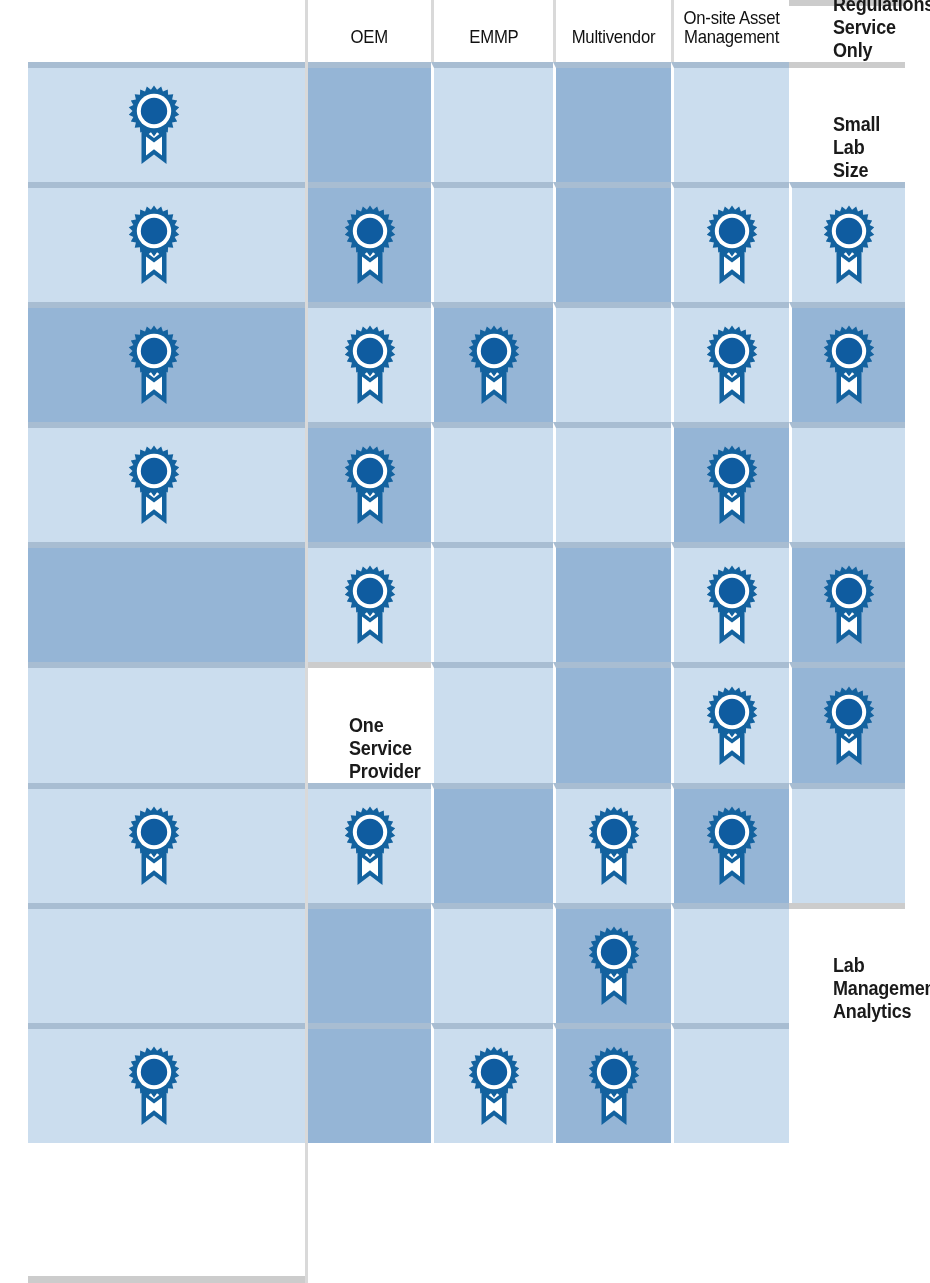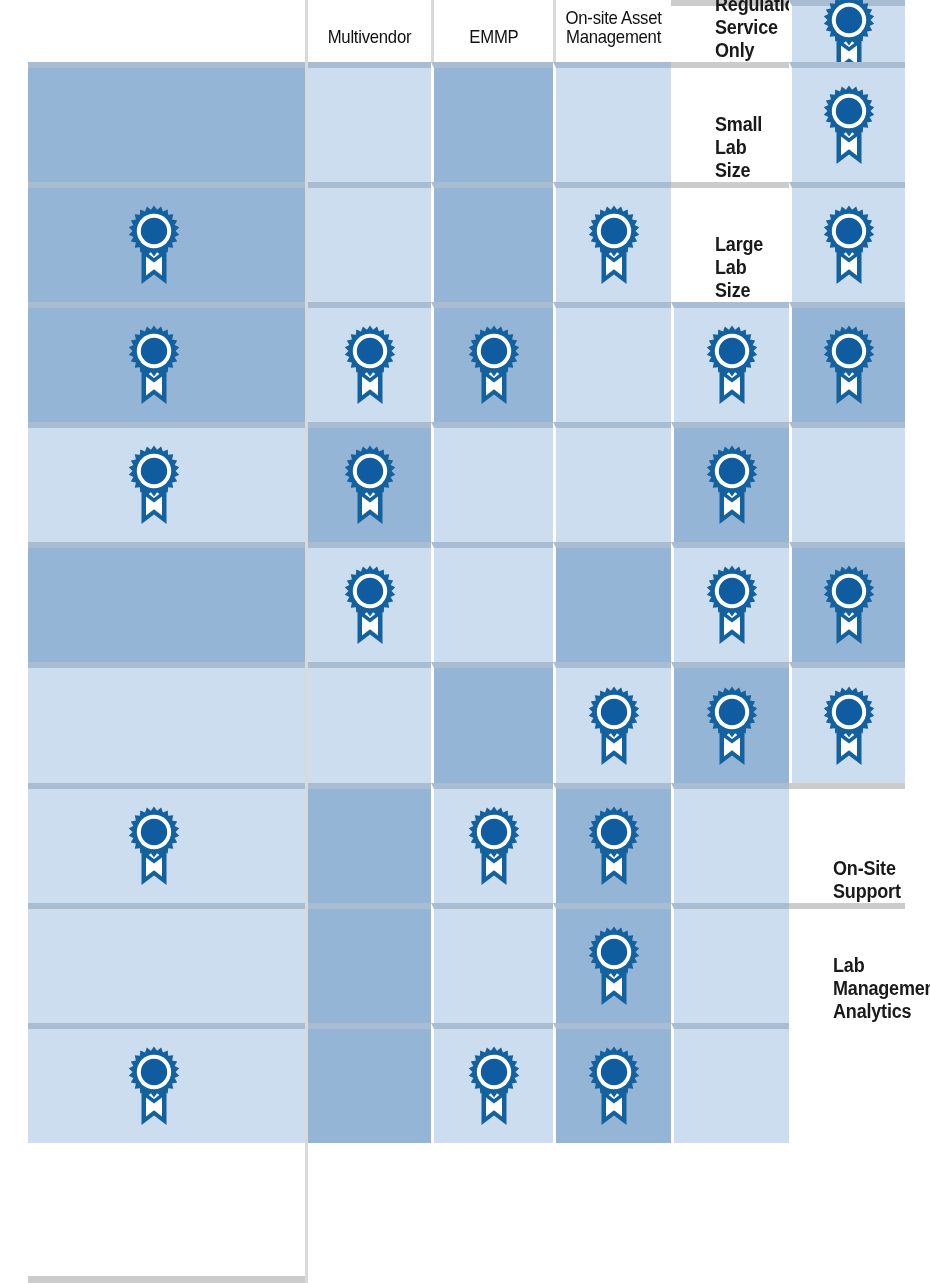--- a/index.html
+++ b/index.html
@@ -137,24 +137,27 @@
     pointer-events: none;
   }
 </style>
 </head>
 <body>
 
 <div id="matrix-root">
   <div class="grid" id="grid">
       <div class="hdr-blank"></div>
       <div class="hdr-cell">
-        <div class="hdr-label">Multivendor</div>
+        <div class="hdr-label">OEM</div>
       </div>
       <div class="hdr-cell">
         <div class="hdr-label">EMMP</div>
+      </div>
+      <div class="hdr-cell">
+        <div class="hdr-label">Multivendor</div>
       </div>
       <div class="hdr-cell">
         <div class="hdr-label">On-site Asset
 Management</div>
       </div>
       <div class="row-label">
         <div class="row-label-text">Regulations Service Only</div>
       </div>
       <div class="cell shade-light first-data-row">
         <span class="badge-wrap">
@@ -206,254 +209,251 @@
           <svg viewBox="0 0 58 82">
             <path d="M16.5 44 L16.5 80 L29 70.5 L41.5 80 L41.5 44 Z" fill="#13629f"></path>
             <path d="M21 48 L21 71.5 L29 65.2 L37 71.5 L37 48 Z" fill="#ffffff"></path>
             <path d="M21 48 L29 54 L37 48 L37 52.5 L29 58.5 L21 52.5 Z" fill="#13629f"></path>
             <path d="M29.00 1.50 L32.06 5.72 L36.18 2.53 L37.93 7.44 L42.79 5.55 L43.08 10.75 L48.27 10.30 L47.09 15.38 L52.20 16.41 L49.63 20.94 L54.24 23.37 L50.50 27.00 L54.24 30.63 L49.63 33.06 L52.20 37.59 L47.09 38.62 L48.27 43.70 L43.08 43.25 L42.79 48.45 L37.93 46.56 L36.18 51.47 L32.06 48.28 L29.00 52.50 L25.94 48.28 L21.82 51.47 L20.07 46.56 L15.21 48.45 L14.92 43.25 L9.73 43.70 L10.91 38.62 L5.80 37.59 L8.37 33.06 L3.76 30.63 L7.50 27.00 L3.76 23.37 L8.37 20.94 L5.80 16.41 L10.91 15.38 L9.73 10.30 L14.92 10.75 L15.21 5.55 L20.07 7.44 L21.82 2.53 L25.94 5.72 Z" fill="#13629f"></path>
             <circle cx="29" cy="27" r="17.2" fill="#ffffff"></circle>
             <circle cx="29" cy="27" r="13.2" fill="#0f5ca0"></circle>
           </svg>
         </span>
       </div>
+      <div class="cell shade-light">
+        <span class="badge-wrap">
+          <svg viewBox="0 0 58 82">
+            <path d="M16.5 44 L16.5 80 L29 70.5 L41.5 80 L41.5 44 Z" fill="#13629f"></path>
+            <path d="M21 48 L21 71.5 L29 65.2 L37 71.5 L37 48 Z" fill="#ffffff"></path>
+            <path d="M21 48 L29 54 L37 48 L37 52.5 L29 58.5 L21 52.5 Z" fill="#13629f"></path>
+            <path d="M29.00 1.50 L32.06 5.72 L36.18 2.53 L37.93 7.44 L42.79 5.55 L43.08 10.75 L48.27 10.30 L47.09 15.38 L52.20 16.41 L49.63 20.94 L54.24 23.37 L50.50 27.00 L54.24 30.63 L49.63 33.06 L52.20 37.59 L47.09 38.62 L48.27 43.70 L43.08 43.25 L42.79 48.45 L37.93 46.56 L36.18 51.47 L32.06 48.28 L29.00 52.50 L25.94 48.28 L21.82 51.47 L20.07 46.56 L15.21 48.45 L14.92 43.25 L9.73 43.70 L10.91 38.62 L5.80 37.59 L8.37 33.06 L3.76 30.63 L7.50 27.00 L3.76 23.37 L8.37 20.94 L5.80 16.41 L10.91 15.38 L9.73 10.30 L14.92 10.75 L15.21 5.55 L20.07 7.44 L21.82 2.53 L25.94 5.72 Z" fill="#13629f"></path>
+            <circle cx="29" cy="27" r="17.2" fill="#ffffff"></circle>
+            <circle cx="29" cy="27" r="13.2" fill="#0f5ca0"></circle>
+          </svg>
+        </span>
+      </div>
+      <div class="cell shade-dark">
+        <span class="badge-wrap">
+          <svg viewBox="0 0 58 82">
+            <path d="M16.5 44 L16.5 80 L29 70.5 L41.5 80 L41.5 44 Z" fill="#13629f"></path>
+            <path d="M21 48 L21 71.5 L29 65.2 L37 71.5 L37 48 Z" fill="#ffffff"></path>
+            <path d="M21 48 L29 54 L37 48 L37 52.5 L29 58.5 L21 52.5 Z" fill="#13629f"></path>
+            <path d="M29.00 1.50 L32.06 5.72 L36.18 2.53 L37.93 7.44 L42.79 5.55 L43.08 10.75 L48.27 10.30 L47.09 15.38 L52.20 16.41 L49.63 20.94 L54.24 23.37 L50.50 27.00 L54.24 30.63 L49.63 33.06 L52.20 37.59 L47.09 38.62 L48.27 43.70 L43.08 43.25 L42.79 48.45 L37.93 46.56 L36.18 51.47 L32.06 48.28 L29.00 52.50 L25.94 48.28 L21.82 51.47 L20.07 46.56 L15.21 48.45 L14.92 43.25 L9.73 43.70 L10.91 38.62 L5.80 37.59 L8.37 33.06 L3.76 30.63 L7.50 27.00 L3.76 23.37 L8.37 20.94 L5.80 16.41 L10.91 15.38 L9.73 10.30 L14.92 10.75 L15.21 5.55 L20.07 7.44 L21.82 2.53 L25.94 5.72 Z" fill="#13629f"></path>
+            <circle cx="29" cy="27" r="17.2" fill="#ffffff"></circle>
+            <circle cx="29" cy="27" r="13.2" fill="#0f5ca0"></circle>
+          </svg>
+        </span>
+      </div>
+      <div class="cell shade-light">
+        <span class="badge-wrap">
+          <svg viewBox="0 0 58 82">
+            <path d="M16.5 44 L16.5 80 L29 70.5 L41.5 80 L41.5 44 Z" fill="#13629f"></path>
+            <path d="M21 48 L21 71.5 L29 65.2 L37 71.5 L37 48 Z" fill="#ffffff"></path>
+            <path d="M21 48 L29 54 L37 48 L37 52.5 L29 58.5 L21 52.5 Z" fill="#13629f"></path>
+            <path d="M29.00 1.50 L32.06 5.72 L36.18 2.53 L37.93 7.44 L42.79 5.55 L43.08 10.75 L48.27 10.30 L47.09 15.38 L52.20 16.41 L49.63 20.94 L54.24 23.37 L50.50 27.00 L54.24 30.63 L49.63 33.06 L52.20 37.59 L47.09 38.62 L48.27 43.70 L43.08 43.25 L42.79 48.45 L37.93 46.56 L36.18 51.47 L32.06 48.28 L29.00 52.50 L25.94 48.28 L21.82 51.47 L20.07 46.56 L15.21 48.45 L14.92 43.25 L9.73 43.70 L10.91 38.62 L5.80 37.59 L8.37 33.06 L3.76 30.63 L7.50 27.00 L3.76 23.37 L8.37 20.94 L5.80 16.41 L10.91 15.38 L9.73 10.30 L14.92 10.75 L15.21 5.55 L20.07 7.44 L21.82 2.53 L25.94 5.72 Z" fill="#13629f"></path>
+            <circle cx="29" cy="27" r="17.2" fill="#ffffff"></circle>
+            <circle cx="29" cy="27" r="13.2" fill="#0f5ca0"></circle>
+          </svg>
+        </span>
+      </div>
+      <div class="cell shade-dark">
+        <span class="badge-wrap">
+          <svg viewBox="0 0 58 82">
+            <path d="M16.5 44 L16.5 80 L29 70.5 L41.5 80 L41.5 44 Z" fill="#13629f"></path>
+            <path d="M21 48 L21 71.5 L29 65.2 L37 71.5 L37 48 Z" fill="#ffffff"></path>
+            <path d="M21 48 L29 54 L37 48 L37 52.5 L29 58.5 L21 52.5 Z" fill="#13629f"></path>
+            <path d="M29.00 1.50 L32.06 5.72 L36.18 2.53 L37.93 7.44 L42.79 5.55 L43.08 10.75 L48.27 10.30 L47.09 15.38 L52.20 16.41 L49.63 20.94 L54.24 23.37 L50.50 27.00 L54.24 30.63 L49.63 33.06 L52.20 37.59 L47.09 38.62 L48.27 43.70 L43.08 43.25 L42.79 48.45 L37.93 46.56 L36.18 51.47 L32.06 48.28 L29.00 52.50 L25.94 48.28 L21.82 51.47 L20.07 46.56 L15.21 48.45 L14.92 43.25 L9.73 43.70 L10.91 38.62 L5.80 37.59 L8.37 33.06 L3.76 30.63 L7.50 27.00 L3.76 23.37 L8.37 20.94 L5.80 16.41 L10.91 15.38 L9.73 10.30 L14.92 10.75 L15.21 5.55 L20.07 7.44 L21.82 2.53 L25.94 5.72 Z" fill="#13629f"></path>
+            <circle cx="29" cy="27" r="17.2" fill="#ffffff"></circle>
+            <circle cx="29" cy="27" r="13.2" fill="#0f5ca0"></circle>
+          </svg>
+        </span>
+      </div>
+      <div class="cell shade-light"></div>
+      <div class="cell shade-light">
+        <span class="badge-wrap">
+          <svg viewBox="0 0 58 82">
+            <path d="M16.5 44 L16.5 80 L29 70.5 L41.5 80 L41.5 44 Z" fill="#13629f"></path>
+            <path d="M21 48 L21 71.5 L29 65.2 L37 71.5 L37 48 Z" fill="#ffffff"></path>
+            <path d="M21 48 L29 54 L37 48 L37 52.5 L29 58.5 L21 52.5 Z" fill="#13629f"></path>
+            <path d="M29.00 1.50 L32.06 5.72 L36.18 2.53 L37.93 7.44 L42.79 5.55 L43.08 10.75 L48.27 10.30 L47.09 15.38 L52.20 16.41 L49.63 20.94 L54.24 23.37 L50.50 27.00 L54.24 30.63 L49.63 33.06 L52.20 37.59 L47.09 38.62 L48.27 43.70 L43.08 43.25 L42.79 48.45 L37.93 46.56 L36.18 51.47 L32.06 48.28 L29.00 52.50 L25.94 48.28 L21.82 51.47 L20.07 46.56 L15.21 48.45 L14.92 43.25 L9.73 43.70 L10.91 38.62 L5.80 37.59 L8.37 33.06 L3.76 30.63 L7.50 27.00 L3.76 23.37 L8.37 20.94 L5.80 16.41 L10.91 15.38 L9.73 10.30 L14.92 10.75 L15.21 5.55 L20.07 7.44 L21.82 2.53 L25.94 5.72 Z" fill="#13629f"></path>
+            <circle cx="29" cy="27" r="17.2" fill="#ffffff"></circle>
+            <circle cx="29" cy="27" r="13.2" fill="#0f5ca0"></circle>
+          </svg>
+        </span>
+      </div>
+      <div class="cell shade-dark">
+        <span class="badge-wrap">
+          <svg viewBox="0 0 58 82">
+            <path d="M16.5 44 L16.5 80 L29 70.5 L41.5 80 L41.5 44 Z" fill="#13629f"></path>
+            <path d="M21 48 L21 71.5 L29 65.2 L37 71.5 L37 48 Z" fill="#ffffff"></path>
+            <path d="M21 48 L29 54 L37 48 L37 52.5 L29 58.5 L21 52.5 Z" fill="#13629f"></path>
+            <path d="M29.00 1.50 L32.06 5.72 L36.18 2.53 L37.93 7.44 L42.79 5.55 L43.08 10.75 L48.27 10.30 L47.09 15.38 L52.20 16.41 L49.63 20.94 L54.24 23.37 L50.50 27.00 L54.24 30.63 L49.63 33.06 L52.20 37.59 L47.09 38.62 L48.27 43.70 L43.08 43.25 L42.79 48.45 L37.93 46.56 L36.18 51.47 L32.06 48.28 L29.00 52.50 L25.94 48.28 L21.82 51.47 L20.07 46.56 L15.21 48.45 L14.92 43.25 L9.73 43.70 L10.91 38.62 L5.80 37.59 L8.37 33.06 L3.76 30.63 L7.50 27.00 L3.76 23.37 L8.37 20.94 L5.80 16.41 L10.91 15.38 L9.73 10.30 L14.92 10.75 L15.21 5.55 L20.07 7.44 L21.82 2.53 L25.94 5.72 Z" fill="#13629f"></path>
+            <circle cx="29" cy="27" r="17.2" fill="#ffffff"></circle>
+            <circle cx="29" cy="27" r="13.2" fill="#0f5ca0"></circle>
+          </svg>
+        </span>
+      </div>
+      <div class="cell shade-light">
+        <span class="badge-wrap">
+          <svg viewBox="0 0 58 82">
+            <path d="M16.5 44 L16.5 80 L29 70.5 L41.5 80 L41.5 44 Z" fill="#13629f"></path>
+            <path d="M21 48 L21 71.5 L29 65.2 L37 71.5 L37 48 Z" fill="#ffffff"></path>
+            <path d="M21 48 L29 54 L37 48 L37 52.5 L29 58.5 L21 52.5 Z" fill="#13629f"></path>
+            <path d="M29.00 1.50 L32.06 5.72 L36.18 2.53 L37.93 7.44 L42.79 5.55 L43.08 10.75 L48.27 10.30 L47.09 15.38 L52.20 16.41 L49.63 20.94 L54.24 23.37 L50.50 27.00 L54.24 30.63 L49.63 33.06 L52.20 37.59 L47.09 38.62 L48.27 43.70 L43.08 43.25 L42.79 48.45 L37.93 46.56 L36.18 51.47 L32.06 48.28 L29.00 52.50 L25.94 48.28 L21.82 51.47 L20.07 46.56 L15.21 48.45 L14.92 43.25 L9.73 43.70 L10.91 38.62 L5.80 37.59 L8.37 33.06 L3.76 30.63 L7.50 27.00 L3.76 23.37 L8.37 20.94 L5.80 16.41 L10.91 15.38 L9.73 10.30 L14.92 10.75 L15.21 5.55 L20.07 7.44 L21.82 2.53 L25.94 5.72 Z" fill="#13629f"></path>
+            <circle cx="29" cy="27" r="17.2" fill="#ffffff"></circle>
+            <circle cx="29" cy="27" r="13.2" fill="#0f5ca0"></circle>
+          </svg>
+        </span>
+      </div>
+      <div class="cell shade-dark">
+        <span class="badge-wrap">
+          <svg viewBox="0 0 58 82">
+            <path d="M16.5 44 L16.5 80 L29 70.5 L41.5 80 L41.5 44 Z" fill="#13629f"></path>
+            <path d="M21 48 L21 71.5 L29 65.2 L37 71.5 L37 48 Z" fill="#ffffff"></path>
+            <path d="M21 48 L29 54 L37 48 L37 52.5 L29 58.5 L21 52.5 Z" fill="#13629f"></path>
+            <path d="M29.00 1.50 L32.06 5.72 L36.18 2.53 L37.93 7.44 L42.79 5.55 L43.08 10.75 L48.27 10.30 L47.09 15.38 L52.20 16.41 L49.63 20.94 L54.24 23.37 L50.50 27.00 L54.24 30.63 L49.63 33.06 L52.20 37.59 L47.09 38.62 L48.27 43.70 L43.08 43.25 L42.79 48.45 L37.93 46.56 L36.18 51.47 L32.06 48.28 L29.00 52.50 L25.94 48.28 L21.82 51.47 L20.07 46.56 L15.21 48.45 L14.92 43.25 L9.73 43.70 L10.91 38.62 L5.80 37.59 L8.37 33.06 L3.76 30.63 L7.50 27.00 L3.76 23.37 L8.37 20.94 L5.80 16.41 L10.91 15.38 L9.73 10.30 L14.92 10.75 L15.21 5.55 L20.07 7.44 L21.82 2.53 L25.94 5.72 Z" fill="#13629f"></path>
+            <circle cx="29" cy="27" r="17.2" fill="#ffffff"></circle>
+            <circle cx="29" cy="27" r="13.2" fill="#0f5ca0"></circle>
+          </svg>
+        </span>
+      </div>
+      <div class="cell shade-light"></div>
+      <div class="cell shade-light"></div>
+      <div class="cell shade-dark">
+        <span class="badge-wrap">
+          <svg viewBox="0 0 58 82">
+            <path d="M16.5 44 L16.5 80 L29 70.5 L41.5 80 L41.5 44 Z" fill="#13629f"></path>
+            <path d="M21 48 L21 71.5 L29 65.2 L37 71.5 L37 48 Z" fill="#ffffff"></path>
+            <path d="M21 48 L29 54 L37 48 L37 52.5 L29 58.5 L21 52.5 Z" fill="#13629f"></path>
+            <path d="M29.00 1.50 L32.06 5.72 L36.18 2.53 L37.93 7.44 L42.79 5.55 L43.08 10.75 L48.27 10.30 L47.09 15.38 L52.20 16.41 L49.63 20.94 L54.24 23.37 L50.50 27.00 L54.24 30.63 L49.63 33.06 L52.20 37.59 L47.09 38.62 L48.27 43.70 L43.08 43.25 L42.79 48.45 L37.93 46.56 L36.18 51.47 L32.06 48.28 L29.00 52.50 L25.94 48.28 L21.82 51.47 L20.07 46.56 L15.21 48.45 L14.92 43.25 L9.73 43.70 L10.91 38.62 L5.80 37.59 L8.37 33.06 L3.76 30.63 L7.50 27.00 L3.76 23.37 L8.37 20.94 L5.80 16.41 L10.91 15.38 L9.73 10.30 L14.92 10.75 L15.21 5.55 L20.07 7.44 L21.82 2.53 L25.94 5.72 Z" fill="#13629f"></path>
+            <circle cx="29" cy="27" r="17.2" fill="#ffffff"></circle>
+            <circle cx="29" cy="27" r="13.2" fill="#0f5ca0"></circle>
+          </svg>
+        </span>
+      </div>
+      <div class="cell shade-light"></div>
+      <div class="cell shade-dark"></div>
+      <div class="cell shade-light">
+        <span class="badge-wrap">
+          <svg viewBox="0 0 58 82">
+            <path d="M16.5 44 L16.5 80 L29 70.5 L41.5 80 L41.5 44 Z" fill="#13629f"></path>
+            <path d="M21 48 L21 71.5 L29 65.2 L37 71.5 L37 48 Z" fill="#ffffff"></path>
+            <path d="M21 48 L29 54 L37 48 L37 52.5 L29 58.5 L21 52.5 Z" fill="#13629f"></path>
+            <path d="M29.00 1.50 L32.06 5.72 L36.18 2.53 L37.93 7.44 L42.79 5.55 L43.08 10.75 L48.27 10.30 L47.09 15.38 L52.20 16.41 L49.63 20.94 L54.24 23.37 L50.50 27.00 L54.24 30.63 L49.63 33.06 L52.20 37.59 L47.09 38.62 L48.27 43.70 L43.08 43.25 L42.79 48.45 L37.93 46.56 L36.18 51.47 L32.06 48.28 L29.00 52.50 L25.94 48.28 L21.82 51.47 L20.07 46.56 L15.21 48.45 L14.92 43.25 L9.73 43.70 L10.91 38.62 L5.80 37.59 L8.37 33.06 L3.76 30.63 L7.50 27.00 L3.76 23.37 L8.37 20.94 L5.80 16.41 L10.91 15.38 L9.73 10.30 L14.92 10.75 L15.21 5.55 L20.07 7.44 L21.82 2.53 L25.94 5.72 Z" fill="#13629f"></path>
+            <circle cx="29" cy="27" r="17.2" fill="#ffffff"></circle>
+            <circle cx="29" cy="27" r="13.2" fill="#0f5ca0"></circle>
+          </svg>
+        </span>
+      </div>
+      <div class="cell shade-light"></div>
+      <div class="cell shade-dark"></div>
+      <div class="cell shade-light">
+        <span class="badge-wrap">
+          <svg viewBox="0 0 58 82">
+            <path d="M16.5 44 L16.5 80 L29 70.5 L41.5 80 L41.5 44 Z" fill="#13629f"></path>
+            <path d="M21 48 L21 71.5 L29 65.2 L37 71.5 L37 48 Z" fill="#ffffff"></path>
+            <path d="M21 48 L29 54 L37 48 L37 52.5 L29 58.5 L21 52.5 Z" fill="#13629f"></path>
+            <path d="M29.00 1.50 L32.06 5.72 L36.18 2.53 L37.93 7.44 L42.79 5.55 L43.08 10.75 L48.27 10.30 L47.09 15.38 L52.20 16.41 L49.63 20.94 L54.24 23.37 L50.50 27.00 L54.24 30.63 L49.63 33.06 L52.20 37.59 L47.09 38.62 L48.27 43.70 L43.08 43.25 L42.79 48.45 L37.93 46.56 L36.18 51.47 L32.06 48.28 L29.00 52.50 L25.94 48.28 L21.82 51.47 L20.07 46.56 L15.21 48.45 L14.92 43.25 L9.73 43.70 L10.91 38.62 L5.80 37.59 L8.37 33.06 L3.76 30.63 L7.50 27.00 L3.76 23.37 L8.37 20.94 L5.80 16.41 L10.91 15.38 L9.73 10.30 L14.92 10.75 L15.21 5.55 L20.07 7.44 L21.82 2.53 L25.94 5.72 Z" fill="#13629f"></path>
+            <circle cx="29" cy="27" r="17.2" fill="#ffffff"></circle>
+            <circle cx="29" cy="27" r="13.2" fill="#0f5ca0"></circle>
+          </svg>
+        </span>
+      </div>
+      <div class="cell shade-dark">
+        <span class="badge-wrap">
+          <svg viewBox="0 0 58 82">
+            <path d="M16.5 44 L16.5 80 L29 70.5 L41.5 80 L41.5 44 Z" fill="#13629f"></path>
+            <path d="M21 48 L21 71.5 L29 65.2 L37 71.5 L37 48 Z" fill="#ffffff"></path>
+            <path d="M21 48 L29 54 L37 48 L37 52.5 L29 58.5 L21 52.5 Z" fill="#13629f"></path>
+            <path d="M29.00 1.50 L32.06 5.72 L36.18 2.53 L37.93 7.44 L42.79 5.55 L43.08 10.75 L48.27 10.30 L47.09 15.38 L52.20 16.41 L49.63 20.94 L54.24 23.37 L50.50 27.00 L54.24 30.63 L49.63 33.06 L52.20 37.59 L47.09 38.62 L48.27 43.70 L43.08 43.25 L42.79 48.45 L37.93 46.56 L36.18 51.47 L32.06 48.28 L29.00 52.50 L25.94 48.28 L21.82 51.47 L20.07 46.56 L15.21 48.45 L14.92 43.25 L9.73 43.70 L10.91 38.62 L5.80 37.59 L8.37 33.06 L3.76 30.63 L7.50 27.00 L3.76 23.37 L8.37 20.94 L5.80 16.41 L10.91 15.38 L9.73 10.30 L14.92 10.75 L15.21 5.55 L20.07 7.44 L21.82 2.53 L25.94 5.72 Z" fill="#13629f"></path>
+            <circle cx="29" cy="27" r="17.2" fill="#ffffff"></circle>
+            <circle cx="29" cy="27" r="13.2" fill="#0f5ca0"></circle>
+          </svg>
+        </span>
+      </div>
+      <div class="cell shade-light"></div>
       <div class="row-label">
-        <div class="row-label-text">Large Lab Size</div>
-      </div>
-      <div class="cell shade-light">
-        <span class="badge-wrap">
-          <svg viewBox="0 0 58 82">
-            <path d="M16.5 44 L16.5 80 L29 70.5 L41.5 80 L41.5 44 Z" fill="#13629f"></path>
-            <path d="M21 48 L21 71.5 L29 65.2 L37 71.5 L37 48 Z" fill="#ffffff"></path>
-            <path d="M21 48 L29 54 L37 48 L37 52.5 L29 58.5 L21 52.5 Z" fill="#13629f"></path>
-            <path d="M29.00 1.50 L32.06 5.72 L36.18 2.53 L37.93 7.44 L42.79 5.55 L43.08 10.75 L48.27 10.30 L47.09 15.38 L52.20 16.41 L49.63 20.94 L54.24 23.37 L50.50 27.00 L54.24 30.63 L49.63 33.06 L52.20 37.59 L47.09 38.62 L48.27 43.70 L43.08 43.25 L42.79 48.45 L37.93 46.56 L36.18 51.47 L32.06 48.28 L29.00 52.50 L25.94 48.28 L21.82 51.47 L20.07 46.56 L15.21 48.45 L14.92 43.25 L9.73 43.70 L10.91 38.62 L5.80 37.59 L8.37 33.06 L3.76 30.63 L7.50 27.00 L3.76 23.37 L8.37 20.94 L5.80 16.41 L10.91 15.38 L9.73 10.30 L14.92 10.75 L15.21 5.55 L20.07 7.44 L21.82 2.53 L25.94 5.72 Z" fill="#13629f"></path>
-            <circle cx="29" cy="27" r="17.2" fill="#ffffff"></circle>
-            <circle cx="29" cy="27" r="13.2" fill="#0f5ca0"></circle>
-          </svg>
-        </span>
-      </div>
-      <div class="cell shade-dark">
-        <span class="badge-wrap">
-          <svg viewBox="0 0 58 82">
-            <path d="M16.5 44 L16.5 80 L29 70.5 L41.5 80 L41.5 44 Z" fill="#13629f"></path>
-            <path d="M21 48 L21 71.5 L29 65.2 L37 71.5 L37 48 Z" fill="#ffffff"></path>
-            <path d="M21 48 L29 54 L37 48 L37 52.5 L29 58.5 L21 52.5 Z" fill="#13629f"></path>
-            <path d="M29.00 1.50 L32.06 5.72 L36.18 2.53 L37.93 7.44 L42.79 5.55 L43.08 10.75 L48.27 10.30 L47.09 15.38 L52.20 16.41 L49.63 20.94 L54.24 23.37 L50.50 27.00 L54.24 30.63 L49.63 33.06 L52.20 37.59 L47.09 38.62 L48.27 43.70 L43.08 43.25 L42.79 48.45 L37.93 46.56 L36.18 51.47 L32.06 48.28 L29.00 52.50 L25.94 48.28 L21.82 51.47 L20.07 46.56 L15.21 48.45 L14.92 43.25 L9.73 43.70 L10.91 38.62 L5.80 37.59 L8.37 33.06 L3.76 30.63 L7.50 27.00 L3.76 23.37 L8.37 20.94 L5.80 16.41 L10.91 15.38 L9.73 10.30 L14.92 10.75 L15.21 5.55 L20.07 7.44 L21.82 2.53 L25.94 5.72 Z" fill="#13629f"></path>
-            <circle cx="29" cy="27" r="17.2" fill="#ffffff"></circle>
-            <circle cx="29" cy="27" r="13.2" fill="#0f5ca0"></circle>
-          </svg>
-        </span>
-      </div>
-      <div class="cell shade-light">
-        <span class="badge-wrap">
-          <svg viewBox="0 0 58 82">
-            <path d="M16.5 44 L16.5 80 L29 70.5 L41.5 80 L41.5 44 Z" fill="#13629f"></path>
-            <path d="M21 48 L21 71.5 L29 65.2 L37 71.5 L37 48 Z" fill="#ffffff"></path>
-            <path d="M21 48 L29 54 L37 48 L37 52.5 L29 58.5 L21 52.5 Z" fill="#13629f"></path>
-            <path d="M29.00 1.50 L32.06 5.72 L36.18 2.53 L37.93 7.44 L42.79 5.55 L43.08 10.75 L48.27 10.30 L47.09 15.38 L52.20 16.41 L49.63 20.94 L54.24 23.37 L50.50 27.00 L54.24 30.63 L49.63 33.06 L52.20 37.59 L47.09 38.62 L48.27 43.70 L43.08 43.25 L42.79 48.45 L37.93 46.56 L36.18 51.47 L32.06 48.28 L29.00 52.50 L25.94 48.28 L21.82 51.47 L20.07 46.56 L15.21 48.45 L14.92 43.25 L9.73 43.70 L10.91 38.62 L5.80 37.59 L8.37 33.06 L3.76 30.63 L7.50 27.00 L3.76 23.37 L8.37 20.94 L5.80 16.41 L10.91 15.38 L9.73 10.30 L14.92 10.75 L15.21 5.55 L20.07 7.44 L21.82 2.53 L25.94 5.72 Z" fill="#13629f"></path>
-            <circle cx="29" cy="27" r="17.2" fill="#ffffff"></circle>
-            <circle cx="29" cy="27" r="13.2" fill="#0f5ca0"></circle>
-          </svg>
-        </span>
-      </div>
-      <div class="cell shade-dark">
-        <span class="badge-wrap">
-          <svg viewBox="0 0 58 82">
-            <path d="M16.5 44 L16.5 80 L29 70.5 L41.5 80 L41.5 44 Z" fill="#13629f"></path>
-            <path d="M21 48 L21 71.5 L29 65.2 L37 71.5 L37 48 Z" fill="#ffffff"></path>
-            <path d="M21 48 L29 54 L37 48 L37 52.5 L29 58.5 L21 52.5 Z" fill="#13629f"></path>
-            <path d="M29.00 1.50 L32.06 5.72 L36.18 2.53 L37.93 7.44 L42.79 5.55 L43.08 10.75 L48.27 10.30 L47.09 15.38 L52.20 16.41 L49.63 20.94 L54.24 23.37 L50.50 27.00 L54.24 30.63 L49.63 33.06 L52.20 37.59 L47.09 38.62 L48.27 43.70 L43.08 43.25 L42.79 48.45 L37.93 46.56 L36.18 51.47 L32.06 48.28 L29.00 52.50 L25.94 48.28 L21.82 51.47 L20.07 46.56 L15.21 48.45 L14.92 43.25 L9.73 43.70 L10.91 38.62 L5.80 37.59 L8.37 33.06 L3.76 30.63 L7.50 27.00 L3.76 23.37 L8.37 20.94 L5.80 16.41 L10.91 15.38 L9.73 10.30 L14.92 10.75 L15.21 5.55 L20.07 7.44 L21.82 2.53 L25.94 5.72 Z" fill="#13629f"></path>
-            <circle cx="29" cy="27" r="17.2" fill="#ffffff"></circle>
-            <circle cx="29" cy="27" r="13.2" fill="#0f5ca0"></circle>
-          </svg>
-        </span>
-      </div>
-      <div class="cell shade-light"></div>
-      <div class="cell shade-light">
-        <span class="badge-wrap">
-          <svg viewBox="0 0 58 82">
-            <path d="M16.5 44 L16.5 80 L29 70.5 L41.5 80 L41.5 44 Z" fill="#13629f"></path>
-            <path d="M21 48 L21 71.5 L29 65.2 L37 71.5 L37 48 Z" fill="#ffffff"></path>
-            <path d="M21 48 L29 54 L37 48 L37 52.5 L29 58.5 L21 52.5 Z" fill="#13629f"></path>
-            <path d="M29.00 1.50 L32.06 5.72 L36.18 2.53 L37.93 7.44 L42.79 5.55 L43.08 10.75 L48.27 10.30 L47.09 15.38 L52.20 16.41 L49.63 20.94 L54.24 23.37 L50.50 27.00 L54.24 30.63 L49.63 33.06 L52.20 37.59 L47.09 38.62 L48.27 43.70 L43.08 43.25 L42.79 48.45 L37.93 46.56 L36.18 51.47 L32.06 48.28 L29.00 52.50 L25.94 48.28 L21.82 51.47 L20.07 46.56 L15.21 48.45 L14.92 43.25 L9.73 43.70 L10.91 38.62 L5.80 37.59 L8.37 33.06 L3.76 30.63 L7.50 27.00 L3.76 23.37 L8.37 20.94 L5.80 16.41 L10.91 15.38 L9.73 10.30 L14.92 10.75 L15.21 5.55 L20.07 7.44 L21.82 2.53 L25.94 5.72 Z" fill="#13629f"></path>
-            <circle cx="29" cy="27" r="17.2" fill="#ffffff"></circle>
-            <circle cx="29" cy="27" r="13.2" fill="#0f5ca0"></circle>
-          </svg>
-        </span>
-      </div>
-      <div class="cell shade-dark">
-        <span class="badge-wrap">
-          <svg viewBox="0 0 58 82">
-            <path d="M16.5 44 L16.5 80 L29 70.5 L41.5 80 L41.5 44 Z" fill="#13629f"></path>
-            <path d="M21 48 L21 71.5 L29 65.2 L37 71.5 L37 48 Z" fill="#ffffff"></path>
-            <path d="M21 48 L29 54 L37 48 L37 52.5 L29 58.5 L21 52.5 Z" fill="#13629f"></path>
-            <path d="M29.00 1.50 L32.06 5.72 L36.18 2.53 L37.93 7.44 L42.79 5.55 L43.08 10.75 L48.27 10.30 L47.09 15.38 L52.20 16.41 L49.63 20.94 L54.24 23.37 L50.50 27.00 L54.24 30.63 L49.63 33.06 L52.20 37.59 L47.09 38.62 L48.27 43.70 L43.08 43.25 L42.79 48.45 L37.93 46.56 L36.18 51.47 L32.06 48.28 L29.00 52.50 L25.94 48.28 L21.82 51.47 L20.07 46.56 L15.21 48.45 L14.92 43.25 L9.73 43.70 L10.91 38.62 L5.80 37.59 L8.37 33.06 L3.76 30.63 L7.50 27.00 L3.76 23.37 L8.37 20.94 L5.80 16.41 L10.91 15.38 L9.73 10.30 L14.92 10.75 L15.21 5.55 L20.07 7.44 L21.82 2.53 L25.94 5.72 Z" fill="#13629f"></path>
-            <circle cx="29" cy="27" r="17.2" fill="#ffffff"></circle>
-            <circle cx="29" cy="27" r="13.2" fill="#0f5ca0"></circle>
-          </svg>
-        </span>
-      </div>
-      <div class="cell shade-light">
-        <span class="badge-wrap">
-          <svg viewBox="0 0 58 82">
-            <path d="M16.5 44 L16.5 80 L29 70.5 L41.5 80 L41.5 44 Z" fill="#13629f"></path>
-            <path d="M21 48 L21 71.5 L29 65.2 L37 71.5 L37 48 Z" fill="#ffffff"></path>
-            <path d="M21 48 L29 54 L37 48 L37 52.5 L29 58.5 L21 52.5 Z" fill="#13629f"></path>
-            <path d="M29.00 1.50 L32.06 5.72 L36.18 2.53 L37.93 7.44 L42.79 5.55 L43.08 10.75 L48.27 10.30 L47.09 15.38 L52.20 16.41 L49.63 20.94 L54.24 23.37 L50.50 27.00 L54.24 30.63 L49.63 33.06 L52.20 37.59 L47.09 38.62 L48.27 43.70 L43.08 43.25 L42.79 48.45 L37.93 46.56 L36.18 51.47 L32.06 48.28 L29.00 52.50 L25.94 48.28 L21.82 51.47 L20.07 46.56 L15.21 48.45 L14.92 43.25 L9.73 43.70 L10.91 38.62 L5.80 37.59 L8.37 33.06 L3.76 30.63 L7.50 27.00 L3.76 23.37 L8.37 20.94 L5.80 16.41 L10.91 15.38 L9.73 10.30 L14.92 10.75 L15.21 5.55 L20.07 7.44 L21.82 2.53 L25.94 5.72 Z" fill="#13629f"></path>
-            <circle cx="29" cy="27" r="17.2" fill="#ffffff"></circle>
-            <circle cx="29" cy="27" r="13.2" fill="#0f5ca0"></circle>
-          </svg>
-        </span>
-      </div>
-      <div class="cell shade-dark">
-        <span class="badge-wrap">
-          <svg viewBox="0 0 58 82">
-            <path d="M16.5 44 L16.5 80 L29 70.5 L41.5 80 L41.5 44 Z" fill="#13629f"></path>
-            <path d="M21 48 L21 71.5 L29 65.2 L37 71.5 L37 48 Z" fill="#ffffff"></path>
-            <path d="M21 48 L29 54 L37 48 L37 52.5 L29 58.5 L21 52.5 Z" fill="#13629f"></path>
-            <path d="M29.00 1.50 L32.06 5.72 L36.18 2.53 L37.93 7.44 L42.79 5.55 L43.08 10.75 L48.27 10.30 L47.09 15.38 L52.20 16.41 L49.63 20.94 L54.24 23.37 L50.50 27.00 L54.24 30.63 L49.63 33.06 L52.20 37.59 L47.09 38.62 L48.27 43.70 L43.08 43.25 L42.79 48.45 L37.93 46.56 L36.18 51.47 L32.06 48.28 L29.00 52.50 L25.94 48.28 L21.82 51.47 L20.07 46.56 L15.21 48.45 L14.92 43.25 L9.73 43.70 L10.91 38.62 L5.80 37.59 L8.37 33.06 L3.76 30.63 L7.50 27.00 L3.76 23.37 L8.37 20.94 L5.80 16.41 L10.91 15.38 L9.73 10.30 L14.92 10.75 L15.21 5.55 L20.07 7.44 L21.82 2.53 L25.94 5.72 Z" fill="#13629f"></path>
-            <circle cx="29" cy="27" r="17.2" fill="#ffffff"></circle>
-            <circle cx="29" cy="27" r="13.2" fill="#0f5ca0"></circle>
-          </svg>
-        </span>
-      </div>
-      <div class="cell shade-light"></div>
-      <div class="cell shade-light"></div>
-      <div class="cell shade-dark">
-        <span class="badge-wrap">
-          <svg viewBox="0 0 58 82">
-            <path d="M16.5 44 L16.5 80 L29 70.5 L41.5 80 L41.5 44 Z" fill="#13629f"></path>
-            <path d="M21 48 L21 71.5 L29 65.2 L37 71.5 L37 48 Z" fill="#ffffff"></path>
-            <path d="M21 48 L29 54 L37 48 L37 52.5 L29 58.5 L21 52.5 Z" fill="#13629f"></path>
-            <path d="M29.00 1.50 L32.06 5.72 L36.18 2.53 L37.93 7.44 L42.79 5.55 L43.08 10.75 L48.27 10.30 L47.09 15.38 L52.20 16.41 L49.63 20.94 L54.24 23.37 L50.50 27.00 L54.24 30.63 L49.63 33.06 L52.20 37.59 L47.09 38.62 L48.27 43.70 L43.08 43.25 L42.79 48.45 L37.93 46.56 L36.18 51.47 L32.06 48.28 L29.00 52.50 L25.94 48.28 L21.82 51.47 L20.07 46.56 L15.21 48.45 L14.92 43.25 L9.73 43.70 L10.91 38.62 L5.80 37.59 L8.37 33.06 L3.76 30.63 L7.50 27.00 L3.76 23.37 L8.37 20.94 L5.80 16.41 L10.91 15.38 L9.73 10.30 L14.92 10.75 L15.21 5.55 L20.07 7.44 L21.82 2.53 L25.94 5.72 Z" fill="#13629f"></path>
-            <circle cx="29" cy="27" r="17.2" fill="#ffffff"></circle>
-            <circle cx="29" cy="27" r="13.2" fill="#0f5ca0"></circle>
-          </svg>
-        </span>
-      </div>
-      <div class="cell shade-light"></div>
-      <div class="cell shade-dark"></div>
-      <div class="cell shade-light">
-        <span class="badge-wrap">
-          <svg viewBox="0 0 58 82">
-            <path d="M16.5 44 L16.5 80 L29 70.5 L41.5 80 L41.5 44 Z" fill="#13629f"></path>
-            <path d="M21 48 L21 71.5 L29 65.2 L37 71.5 L37 48 Z" fill="#ffffff"></path>
-            <path d="M21 48 L29 54 L37 48 L37 52.5 L29 58.5 L21 52.5 Z" fill="#13629f"></path>
-            <path d="M29.00 1.50 L32.06 5.72 L36.18 2.53 L37.93 7.44 L42.79 5.55 L43.08 10.75 L48.27 10.30 L47.09 15.38 L52.20 16.41 L49.63 20.94 L54.24 23.37 L50.50 27.00 L54.24 30.63 L49.63 33.06 L52.20 37.59 L47.09 38.62 L48.27 43.70 L43.08 43.25 L42.79 48.45 L37.93 46.56 L36.18 51.47 L32.06 48.28 L29.00 52.50 L25.94 48.28 L21.82 51.47 L20.07 46.56 L15.21 48.45 L14.92 43.25 L9.73 43.70 L10.91 38.62 L5.80 37.59 L8.37 33.06 L3.76 30.63 L7.50 27.00 L3.76 23.37 L8.37 20.94 L5.80 16.41 L10.91 15.38 L9.73 10.30 L14.92 10.75 L15.21 5.55 L20.07 7.44 L21.82 2.53 L25.94 5.72 Z" fill="#13629f"></path>
-            <circle cx="29" cy="27" r="17.2" fill="#ffffff"></circle>
-            <circle cx="29" cy="27" r="13.2" fill="#0f5ca0"></circle>
-          </svg>
-        </span>
-      </div>
-      <div class="cell shade-light"></div>
-      <div class="cell shade-dark"></div>
-      <div class="cell shade-light">
-        <span class="badge-wrap">
-          <svg viewBox="0 0 58 82">
-            <path d="M16.5 44 L16.5 80 L29 70.5 L41.5 80 L41.5 44 Z" fill="#13629f"></path>
-            <path d="M21 48 L21 71.5 L29 65.2 L37 71.5 L37 48 Z" fill="#ffffff"></path>
-            <path d="M21 48 L29 54 L37 48 L37 52.5 L29 58.5 L21 52.5 Z" fill="#13629f"></path>
-            <path d="M29.00 1.50 L32.06 5.72 L36.18 2.53 L37.93 7.44 L42.79 5.55 L43.08 10.75 L48.27 10.30 L47.09 15.38 L52.20 16.41 L49.63 20.94 L54.24 23.37 L50.50 27.00 L54.24 30.63 L49.63 33.06 L52.20 37.59 L47.09 38.62 L48.27 43.70 L43.08 43.25 L42.79 48.45 L37.93 46.56 L36.18 51.47 L32.06 48.28 L29.00 52.50 L25.94 48.28 L21.82 51.47 L20.07 46.56 L15.21 48.45 L14.92 43.25 L9.73 43.70 L10.91 38.62 L5.80 37.59 L8.37 33.06 L3.76 30.63 L7.50 27.00 L3.76 23.37 L8.37 20.94 L5.80 16.41 L10.91 15.38 L9.73 10.30 L14.92 10.75 L15.21 5.55 L20.07 7.44 L21.82 2.53 L25.94 5.72 Z" fill="#13629f"></path>
-            <circle cx="29" cy="27" r="17.2" fill="#ffffff"></circle>
-            <circle cx="29" cy="27" r="13.2" fill="#0f5ca0"></circle>
-          </svg>
-        </span>
-      </div>
-      <div class="cell shade-dark">
-        <span class="badge-wrap">
-          <svg viewBox="0 0 58 82">
-            <path d="M16.5 44 L16.5 80 L29 70.5 L41.5 80 L41.5 44 Z" fill="#13629f"></path>
-            <path d="M21 48 L21 71.5 L29 65.2 L37 71.5 L37 48 Z" fill="#ffffff"></path>
-            <path d="M21 48 L29 54 L37 48 L37 52.5 L29 58.5 L21 52.5 Z" fill="#13629f"></path>
-            <path d="M29.00 1.50 L32.06 5.72 L36.18 2.53 L37.93 7.44 L42.79 5.55 L43.08 10.75 L48.27 10.30 L47.09 15.38 L52.20 16.41 L49.63 20.94 L54.24 23.37 L50.50 27.00 L54.24 30.63 L49.63 33.06 L52.20 37.59 L47.09 38.62 L48.27 43.70 L43.08 43.25 L42.79 48.45 L37.93 46.56 L36.18 51.47 L32.06 48.28 L29.00 52.50 L25.94 48.28 L21.82 51.47 L20.07 46.56 L15.21 48.45 L14.92 43.25 L9.73 43.70 L10.91 38.62 L5.80 37.59 L8.37 33.06 L3.76 30.63 L7.50 27.00 L3.76 23.37 L8.37 20.94 L5.80 16.41 L10.91 15.38 L9.73 10.30 L14.92 10.75 L15.21 5.55 L20.07 7.44 L21.82 2.53 L25.94 5.72 Z" fill="#13629f"></path>
-            <circle cx="29" cy="27" r="17.2" fill="#ffffff"></circle>
-            <circle cx="29" cy="27" r="13.2" fill="#0f5ca0"></circle>
-          </svg>
-        </span>
-      </div>
-      <div class="cell shade-light"></div>
-      <div class="cell shade-light"></div>
-      <div class="cell shade-dark"></div>
-      <div class="cell shade-light">
-        <span class="badge-wrap">
-          <svg viewBox="0 0 58 82">
-            <path d="M16.5 44 L16.5 80 L29 70.5 L41.5 80 L41.5 44 Z" fill="#13629f"></path>
-            <path d="M21 48 L21 71.5 L29 65.2 L37 71.5 L37 48 Z" fill="#ffffff"></path>
-            <path d="M21 48 L29 54 L37 48 L37 52.5 L29 58.5 L21 52.5 Z" fill="#13629f"></path>
-            <path d="M29.00 1.50 L32.06 5.72 L36.18 2.53 L37.93 7.44 L42.79 5.55 L43.08 10.75 L48.27 10.30 L47.09 15.38 L52.20 16.41 L49.63 20.94 L54.24 23.37 L50.50 27.00 L54.24 30.63 L49.63 33.06 L52.20 37.59 L47.09 38.62 L48.27 43.70 L43.08 43.25 L42.79 48.45 L37.93 46.56 L36.18 51.47 L32.06 48.28 L29.00 52.50 L25.94 48.28 L21.82 51.47 L20.07 46.56 L15.21 48.45 L14.92 43.25 L9.73 43.70 L10.91 38.62 L5.80 37.59 L8.37 33.06 L3.76 30.63 L7.50 27.00 L3.76 23.37 L8.37 20.94 L5.80 16.41 L10.91 15.38 L9.73 10.30 L14.92 10.75 L15.21 5.55 L20.07 7.44 L21.82 2.53 L25.94 5.72 Z" fill="#13629f"></path>
-            <circle cx="29" cy="27" r="17.2" fill="#ffffff"></circle>
-            <circle cx="29" cy="27" r="13.2" fill="#0f5ca0"></circle>
-          </svg>
-        </span>
-      </div>
-      <div class="cell shade-dark">
-        <span class="badge-wrap">
-          <svg viewBox="0 0 58 82">
-            <path d="M16.5 44 L16.5 80 L29 70.5 L41.5 80 L41.5 44 Z" fill="#13629f"></path>
-            <path d="M21 48 L21 71.5 L29 65.2 L37 71.5 L37 48 Z" fill="#ffffff"></path>
-            <path d="M21 48 L29 54 L37 48 L37 52.5 L29 58.5 L21 52.5 Z" fill="#13629f"></path>
-            <path d="M29.00 1.50 L32.06 5.72 L36.18 2.53 L37.93 7.44 L42.79 5.55 L43.08 10.75 L48.27 10.30 L47.09 15.38 L52.20 16.41 L49.63 20.94 L54.24 23.37 L50.50 27.00 L54.24 30.63 L49.63 33.06 L52.20 37.59 L47.09 38.62 L48.27 43.70 L43.08 43.25 L42.79 48.45 L37.93 46.56 L36.18 51.47 L32.06 48.28 L29.00 52.50 L25.94 48.28 L21.82 51.47 L20.07 46.56 L15.21 48.45 L14.92 43.25 L9.73 43.70 L10.91 38.62 L5.80 37.59 L8.37 33.06 L3.76 30.63 L7.50 27.00 L3.76 23.37 L8.37 20.94 L5.80 16.41 L10.91 15.38 L9.73 10.30 L14.92 10.75 L15.21 5.55 L20.07 7.44 L21.82 2.53 L25.94 5.72 Z" fill="#13629f"></path>
-            <circle cx="29" cy="27" r="17.2" fill="#ffffff"></circle>
-            <circle cx="29" cy="27" r="13.2" fill="#0f5ca0"></circle>
-          </svg>
-        </span>
-      </div>
-      <div class="cell shade-light">
-        <span class="badge-wrap">
-          <svg viewBox="0 0 58 82">
-            <path d="M16.5 44 L16.5 80 L29 70.5 L41.5 80 L41.5 44 Z" fill="#13629f"></path>
-            <path d="M21 48 L21 71.5 L29 65.2 L37 71.5 L37 48 Z" fill="#ffffff"></path>
-            <path d="M21 48 L29 54 L37 48 L37 52.5 L29 58.5 L21 52.5 Z" fill="#13629f"></path>
-            <path d="M29.00 1.50 L32.06 5.72 L36.18 2.53 L37.93 7.44 L42.79 5.55 L43.08 10.75 L48.27 10.30 L47.09 15.38 L52.20 16.41 L49.63 20.94 L54.24 23.37 L50.50 27.00 L54.24 30.63 L49.63 33.06 L52.20 37.59 L47.09 38.62 L48.27 43.70 L43.08 43.25 L42.79 48.45 L37.93 46.56 L36.18 51.47 L32.06 48.28 L29.00 52.50 L25.94 48.28 L21.82 51.47 L20.07 46.56 L15.21 48.45 L14.92 43.25 L9.73 43.70 L10.91 38.62 L5.80 37.59 L8.37 33.06 L3.76 30.63 L7.50 27.00 L3.76 23.37 L8.37 20.94 L5.80 16.41 L10.91 15.38 L9.73 10.30 L14.92 10.75 L15.21 5.55 L20.07 7.44 L21.82 2.53 L25.94 5.72 Z" fill="#13629f"></path>
-            <circle cx="29" cy="27" r="17.2" fill="#ffffff"></circle>
-            <circle cx="29" cy="27" r="13.2" fill="#0f5ca0"></circle>
-          </svg>
-        </span>
-      </div>
-      <div class="cell shade-light">
-        <span class="badge-wrap">
-          <svg viewBox="0 0 58 82">
-            <path d="M16.5 44 L16.5 80 L29 70.5 L41.5 80 L41.5 44 Z" fill="#13629f"></path>
-            <path d="M21 48 L21 71.5 L29 65.2 L37 71.5 L37 48 Z" fill="#ffffff"></path>
-            <path d="M21 48 L29 54 L37 48 L37 52.5 L29 58.5 L21 52.5 Z" fill="#13629f"></path>
-            <path d="M29.00 1.50 L32.06 5.72 L36.18 2.53 L37.93 7.44 L42.79 5.55 L43.08 10.75 L48.27 10.30 L47.09 15.38 L52.20 16.41 L49.63 20.94 L54.24 23.37 L50.50 27.00 L54.24 30.63 L49.63 33.06 L52.20 37.59 L47.09 38.62 L48.27 43.70 L43.08 43.25 L42.79 48.45 L37.93 46.56 L36.18 51.47 L32.06 48.28 L29.00 52.50 L25.94 48.28 L21.82 51.47 L20.07 46.56 L15.21 48.45 L14.92 43.25 L9.73 43.70 L10.91 38.62 L5.80 37.59 L8.37 33.06 L3.76 30.63 L7.50 27.00 L3.76 23.37 L8.37 20.94 L5.80 16.41 L10.91 15.38 L9.73 10.30 L14.92 10.75 L15.21 5.55 L20.07 7.44 L21.82 2.53 L25.94 5.72 Z" fill="#13629f"></path>
-            <circle cx="29" cy="27" r="17.2" fill="#ffffff"></circle>
-            <circle cx="29" cy="27" r="13.2" fill="#0f5ca0"></circle>
-          </svg>
-        </span>
-      </div>
-      <div class="cell shade-dark"></div>
-      <div class="cell shade-light">
-        <span class="badge-wrap">
-          <svg viewBox="0 0 58 82">
-            <path d="M16.5 44 L16.5 80 L29 70.5 L41.5 80 L41.5 44 Z" fill="#13629f"></path>
-            <path d="M21 48 L21 71.5 L29 65.2 L37 71.5 L37 48 Z" fill="#ffffff"></path>
-            <path d="M21 48 L29 54 L37 48 L37 52.5 L29 58.5 L21 52.5 Z" fill="#13629f"></path>
-            <path d="M29.00 1.50 L32.06 5.72 L36.18 2.53 L37.93 7.44 L42.79 5.55 L43.08 10.75 L48.27 10.30 L47.09 15.38 L52.20 16.41 L49.63 20.94 L54.24 23.37 L50.50 27.00 L54.24 30.63 L49.63 33.06 L52.20 37.59 L47.09 38.62 L48.27 43.70 L43.08 43.25 L42.79 48.45 L37.93 46.56 L36.18 51.47 L32.06 48.28 L29.00 52.50 L25.94 48.28 L21.82 51.47 L20.07 46.56 L15.21 48.45 L14.92 43.25 L9.73 43.70 L10.91 38.62 L5.80 37.59 L8.37 33.06 L3.76 30.63 L7.50 27.00 L3.76 23.37 L8.37 20.94 L5.80 16.41 L10.91 15.38 L9.73 10.30 L14.92 10.75 L15.21 5.55 L20.07 7.44 L21.82 2.53 L25.94 5.72 Z" fill="#13629f"></path>
-            <circle cx="29" cy="27" r="17.2" fill="#ffffff"></circle>
-            <circle cx="29" cy="27" r="13.2" fill="#0f5ca0"></circle>
-          </svg>
-        </span>
-      </div>
-      <div class="cell shade-dark">
-        <span class="badge-wrap">
-          <svg viewBox="0 0 58 82">
-            <path d="M16.5 44 L16.5 80 L29 70.5 L41.5 80 L41.5 44 Z" fill="#13629f"></path>
-            <path d="M21 48 L21 71.5 L29 65.2 L37 71.5 L37 48 Z" fill="#ffffff"></path>
-            <path d="M21 48 L29 54 L37 48 L37 52.5 L29 58.5 L21 52.5 Z" fill="#13629f"></path>
-            <path d="M29.00 1.50 L32.06 5.72 L36.18 2.53 L37.93 7.44 L42.79 5.55 L43.08 10.75 L48.27 10.30 L47.09 15.38 L52.20 16.41 L49.63 20.94 L54.24 23.37 L50.50 27.00 L54.24 30.63 L49.63 33.06 L52.20 37.59 L47.09 38.62 L48.27 43.70 L43.08 43.25 L42.79 48.45 L37.93 46.56 L36.18 51.47 L32.06 48.28 L29.00 52.50 L25.94 48.28 L21.82 51.47 L20.07 46.56 L15.21 48.45 L14.92 43.25 L9.73 43.70 L10.91 38.62 L5.80 37.59 L8.37 33.06 L3.76 30.63 L7.50 27.00 L3.76 23.37 L8.37 20.94 L5.80 16.41 L10.91 15.38 L9.73 10.30 L14.92 10.75 L15.21 5.55 L20.07 7.44 L21.82 2.53 L25.94 5.72 Z" fill="#13629f"></path>
-            <circle cx="29" cy="27" r="17.2" fill="#ffffff"></circle>
-            <circle cx="29" cy="27" r="13.2" fill="#0f5ca0"></circle>
-          </svg>
-        </span>
-      </div>
-      <div class="cell shade-light"></div>
-      <div class="row-label">
-        <div class="row-label-text">On-Site Support</div>
-      </div>
+        <div class="row-label-text">One Service Provider</div>
+      </div>
+      <div class="cell shade-light"></div>
+      <div class="cell shade-dark"></div>
+      <div class="cell shade-light">
+        <span class="badge-wrap">
+          <svg viewBox="0 0 58 82">
+            <path d="M16.5 44 L16.5 80 L29 70.5 L41.5 80 L41.5 44 Z" fill="#13629f"></path>
+            <path d="M21 48 L21 71.5 L29 65.2 L37 71.5 L37 48 Z" fill="#ffffff"></path>
+            <path d="M21 48 L29 54 L37 48 L37 52.5 L29 58.5 L21 52.5 Z" fill="#13629f"></path>
+            <path d="M29.00 1.50 L32.06 5.72 L36.18 2.53 L37.93 7.44 L42.79 5.55 L43.08 10.75 L48.27 10.30 L47.09 15.38 L52.20 16.41 L49.63 20.94 L54.24 23.37 L50.50 27.00 L54.24 30.63 L49.63 33.06 L52.20 37.59 L47.09 38.62 L48.27 43.70 L43.08 43.25 L42.79 48.45 L37.93 46.56 L36.18 51.47 L32.06 48.28 L29.00 52.50 L25.94 48.28 L21.82 51.47 L20.07 46.56 L15.21 48.45 L14.92 43.25 L9.73 43.70 L10.91 38.62 L5.80 37.59 L8.37 33.06 L3.76 30.63 L7.50 27.00 L3.76 23.37 L8.37 20.94 L5.80 16.41 L10.91 15.38 L9.73 10.30 L14.92 10.75 L15.21 5.55 L20.07 7.44 L21.82 2.53 L25.94 5.72 Z" fill="#13629f"></path>
+            <circle cx="29" cy="27" r="17.2" fill="#ffffff"></circle>
+            <circle cx="29" cy="27" r="13.2" fill="#0f5ca0"></circle>
+          </svg>
+        </span>
+      </div>
+      <div class="cell shade-dark">
+        <span class="badge-wrap">
+          <svg viewBox="0 0 58 82">
+            <path d="M16.5 44 L16.5 80 L29 70.5 L41.5 80 L41.5 44 Z" fill="#13629f"></path>
+            <path d="M21 48 L21 71.5 L29 65.2 L37 71.5 L37 48 Z" fill="#ffffff"></path>
+            <path d="M21 48 L29 54 L37 48 L37 52.5 L29 58.5 L21 52.5 Z" fill="#13629f"></path>
+            <path d="M29.00 1.50 L32.06 5.72 L36.18 2.53 L37.93 7.44 L42.79 5.55 L43.08 10.75 L48.27 10.30 L47.09 15.38 L52.20 16.41 L49.63 20.94 L54.24 23.37 L50.50 27.00 L54.24 30.63 L49.63 33.06 L52.20 37.59 L47.09 38.62 L48.27 43.70 L43.08 43.25 L42.79 48.45 L37.93 46.56 L36.18 51.47 L32.06 48.28 L29.00 52.50 L25.94 48.28 L21.82 51.47 L20.07 46.56 L15.21 48.45 L14.92 43.25 L9.73 43.70 L10.91 38.62 L5.80 37.59 L8.37 33.06 L3.76 30.63 L7.50 27.00 L3.76 23.37 L8.37 20.94 L5.80 16.41 L10.91 15.38 L9.73 10.30 L14.92 10.75 L15.21 5.55 L20.07 7.44 L21.82 2.53 L25.94 5.72 Z" fill="#13629f"></path>
+            <circle cx="29" cy="27" r="17.2" fill="#ffffff"></circle>
+            <circle cx="29" cy="27" r="13.2" fill="#0f5ca0"></circle>
+          </svg>
+        </span>
+      </div>
+      <div class="cell shade-light">
+        <span class="badge-wrap">
+          <svg viewBox="0 0 58 82">
+            <path d="M16.5 44 L16.5 80 L29 70.5 L41.5 80 L41.5 44 Z" fill="#13629f"></path>
+            <path d="M21 48 L21 71.5 L29 65.2 L37 71.5 L37 48 Z" fill="#ffffff"></path>
+            <path d="M21 48 L29 54 L37 48 L37 52.5 L29 58.5 L21 52.5 Z" fill="#13629f"></path>
+            <path d="M29.00 1.50 L32.06 5.72 L36.18 2.53 L37.93 7.44 L42.79 5.55 L43.08 10.75 L48.27 10.30 L47.09 15.38 L52.20 16.41 L49.63 20.94 L54.24 23.37 L50.50 27.00 L54.24 30.63 L49.63 33.06 L52.20 37.59 L47.09 38.62 L48.27 43.70 L43.08 43.25 L42.79 48.45 L37.93 46.56 L36.18 51.47 L32.06 48.28 L29.00 52.50 L25.94 48.28 L21.82 51.47 L20.07 46.56 L15.21 48.45 L14.92 43.25 L9.73 43.70 L10.91 38.62 L5.80 37.59 L8.37 33.06 L3.76 30.63 L7.50 27.00 L3.76 23.37 L8.37 20.94 L5.80 16.41 L10.91 15.38 L9.73 10.30 L14.92 10.75 L15.21 5.55 L20.07 7.44 L21.82 2.53 L25.94 5.72 Z" fill="#13629f"></path>
+            <circle cx="29" cy="27" r="17.2" fill="#ffffff"></circle>
+            <circle cx="29" cy="27" r="13.2" fill="#0f5ca0"></circle>
+          </svg>
+        </span>
+      </div>
+      <div class="cell shade-light">
+        <span class="badge-wrap">
+          <svg viewBox="0 0 58 82">
+            <path d="M16.5 44 L16.5 80 L29 70.5 L41.5 80 L41.5 44 Z" fill="#13629f"></path>
+            <path d="M21 48 L21 71.5 L29 65.2 L37 71.5 L37 48 Z" fill="#ffffff"></path>
+            <path d="M21 48 L29 54 L37 48 L37 52.5 L29 58.5 L21 52.5 Z" fill="#13629f"></path>
+            <path d="M29.00 1.50 L32.06 5.72 L36.18 2.53 L37.93 7.44 L42.79 5.55 L43.08 10.75 L48.27 10.30 L47.09 15.38 L52.20 16.41 L49.63 20.94 L54.24 23.37 L50.50 27.00 L54.24 30.63 L49.63 33.06 L52.20 37.59 L47.09 38.62 L48.27 43.70 L43.08 43.25 L42.79 48.45 L37.93 46.56 L36.18 51.47 L32.06 48.28 L29.00 52.50 L25.94 48.28 L21.82 51.47 L20.07 46.56 L15.21 48.45 L14.92 43.25 L9.73 43.70 L10.91 38.62 L5.80 37.59 L8.37 33.06 L3.76 30.63 L7.50 27.00 L3.76 23.37 L8.37 20.94 L5.80 16.41 L10.91 15.38 L9.73 10.30 L14.92 10.75 L15.21 5.55 L20.07 7.44 L21.82 2.53 L25.94 5.72 Z" fill="#13629f"></path>
+            <circle cx="29" cy="27" r="17.2" fill="#ffffff"></circle>
+            <circle cx="29" cy="27" r="13.2" fill="#0f5ca0"></circle>
+          </svg>
+        </span>
+      </div>
+      <div class="cell shade-dark"></div>
+      <div class="cell shade-light">
+        <span class="badge-wrap">
+          <svg viewBox="0 0 58 82">
+            <path d="M16.5 44 L16.5 80 L29 70.5 L41.5 80 L41.5 44 Z" fill="#13629f"></path>
+            <path d="M21 48 L21 71.5 L29 65.2 L37 71.5 L37 48 Z" fill="#ffffff"></path>
+            <path d="M21 48 L29 54 L37 48 L37 52.5 L29 58.5 L21 52.5 Z" fill="#13629f"></path>
+            <path d="M29.00 1.50 L32.06 5.72 L36.18 2.53 L37.93 7.44 L42.79 5.55 L43.08 10.75 L48.27 10.30 L47.09 15.38 L52.20 16.41 L49.63 20.94 L54.24 23.37 L50.50 27.00 L54.24 30.63 L49.63 33.06 L52.20 37.59 L47.09 38.62 L48.27 43.70 L43.08 43.25 L42.79 48.45 L37.93 46.56 L36.18 51.47 L32.06 48.28 L29.00 52.50 L25.94 48.28 L21.82 51.47 L20.07 46.56 L15.21 48.45 L14.92 43.25 L9.73 43.70 L10.91 38.62 L5.80 37.59 L8.37 33.06 L3.76 30.63 L7.50 27.00 L3.76 23.37 L8.37 20.94 L5.80 16.41 L10.91 15.38 L9.73 10.30 L14.92 10.75 L15.21 5.55 L20.07 7.44 L21.82 2.53 L25.94 5.72 Z" fill="#13629f"></path>
+            <circle cx="29" cy="27" r="17.2" fill="#ffffff"></circle>
+            <circle cx="29" cy="27" r="13.2" fill="#0f5ca0"></circle>
+          </svg>
+        </span>
+      </div>
+      <div class="cell shade-dark">
+        <span class="badge-wrap">
+          <svg viewBox="0 0 58 82">
+            <path d="M16.5 44 L16.5 80 L29 70.5 L41.5 80 L41.5 44 Z" fill="#13629f"></path>
+            <path d="M21 48 L21 71.5 L29 65.2 L37 71.5 L37 48 Z" fill="#ffffff"></path>
+            <path d="M21 48 L29 54 L37 48 L37 52.5 L29 58.5 L21 52.5 Z" fill="#13629f"></path>
+            <path d="M29.00 1.50 L32.06 5.72 L36.18 2.53 L37.93 7.44 L42.79 5.55 L43.08 10.75 L48.27 10.30 L47.09 15.38 L52.20 16.41 L49.63 20.94 L54.24 23.37 L50.50 27.00 L54.24 30.63 L49.63 33.06 L52.20 37.59 L47.09 38.62 L48.27 43.70 L43.08 43.25 L42.79 48.45 L37.93 46.56 L36.18 51.47 L32.06 48.28 L29.00 52.50 L25.94 48.28 L21.82 51.47 L20.07 46.56 L15.21 48.45 L14.92 43.25 L9.73 43.70 L10.91 38.62 L5.80 37.59 L8.37 33.06 L3.76 30.63 L7.50 27.00 L3.76 23.37 L8.37 20.94 L5.80 16.41 L10.91 15.38 L9.73 10.30 L14.92 10.75 L15.21 5.55 L20.07 7.44 L21.82 2.53 L25.94 5.72 Z" fill="#13629f"></path>
+            <circle cx="29" cy="27" r="17.2" fill="#ffffff"></circle>
+            <circle cx="29" cy="27" r="13.2" fill="#0f5ca0"></circle>
+          </svg>
+        </span>
+      </div>
+      <div class="cell shade-light"></div>
       <div class="cell shade-light"></div>
       <div class="cell shade-dark"></div>
       <div class="cell shade-light"></div>
       <div class="cell shade-dark">
         <span class="badge-wrap">
           <svg viewBox="0 0 58 82">
             <path d="M16.5 44 L16.5 80 L29 70.5 L41.5 80 L41.5 44 Z" fill="#13629f"></path>
             <path d="M21 48 L21 71.5 L29 65.2 L37 71.5 L37 48 Z" fill="#ffffff"></path>
             <path d="M21 48 L29 54 L37 48 L37 52.5 L29 58.5 L21 52.5 Z" fill="#13629f"></path>
             <path d="M29.00 1.50 L32.06 5.72 L36.18 2.53 L37.93 7.44 L42.79 5.55 L43.08 10.75 L48.27 10.30 L47.09 15.38 L52.20 16.41 L49.63 20.94 L54.24 23.37 L50.50 27.00 L54.24 30.63 L49.63 33.06 L52.20 37.59 L47.09 38.62 L48.27 43.70 L43.08 43.25 L42.79 48.45 L37.93 46.56 L36.18 51.47 L32.06 48.28 L29.00 52.50 L25.94 48.28 L21.82 51.47 L20.07 46.56 L15.21 48.45 L14.92 43.25 L9.73 43.70 L10.91 38.62 L5.80 37.59 L8.37 33.06 L3.76 30.63 L7.50 27.00 L3.76 23.37 L8.37 20.94 L5.80 16.41 L10.91 15.38 L9.73 10.30 L14.92 10.75 L15.21 5.55 L20.07 7.44 L21.82 2.53 L25.94 5.72 Z" fill="#13629f"></path>

